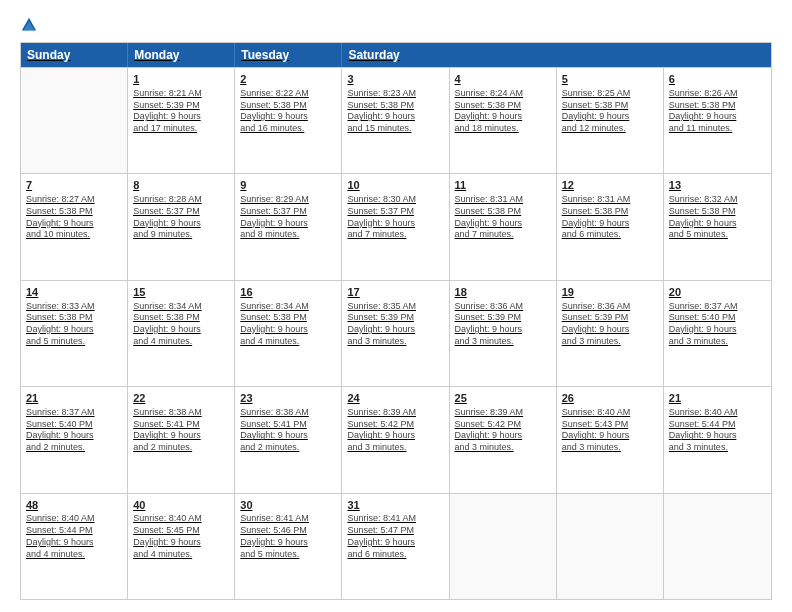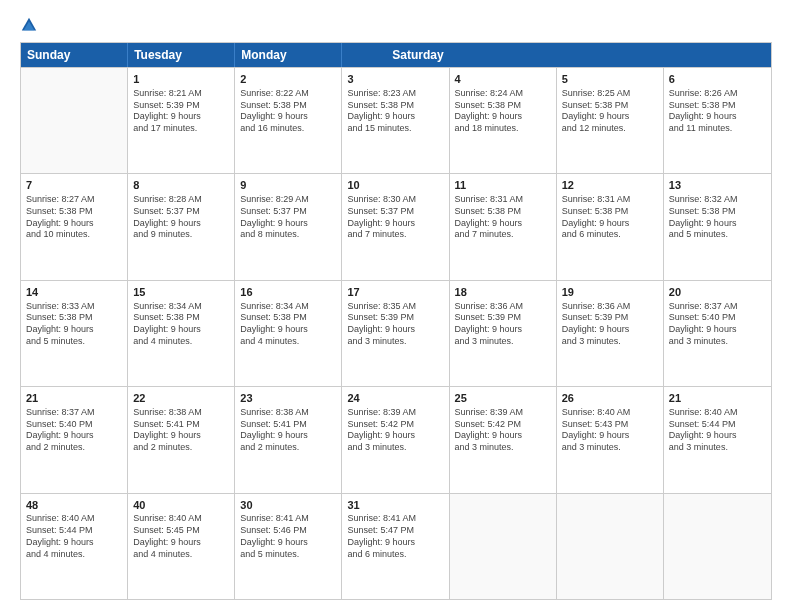--- a/index.html
+++ b/index.html
@@ -9,20 +9,21 @@
       width: 792px;
       height: 612px;
       overflow: hidden;
     }
     .page {
       width: 792px;
       height: 612px;
       padding: 16px 20px 12px 20px;
       display: flex;
       flex-direction: column;
+      text-decoration: underline;
     }
     .header {
       display: flex;
       justify-content: space-between;
       align-items: flex-start;
       margin-bottom: 8px;
     }
     .logo {
       display: flex;
       align-items: center;
@@ -66,21 +67,21 @@
       grid-template-columns: repeat(7, 1fr);
       background: #1a5fa8;
     }
     .cal-header-cell {
       color: #fff;
       font-size: 12px;
       font-weight: bold;
       padding: 5px 6px;
       border-right: 1px solid #3a7fc8;
     }
-    .cal-header-cell:last-child { border-right: none; text-align: right; }
+    .cal-header-cell:last-child { border-right: none; }
     .cal-body {
       display: flex;
       flex-direction: column;
       flex: 1;
     }
     .cal-week {
       display: grid;
       grid-template-columns: repeat(7, 1fr);
       flex: 1;
       border-top: 1px solid #ccc;
@@ -126,22 +127,22 @@
     </div>
     <div class="title-block">
       <div class="month-title"></div>
       <div class="location"></div>
     </div>
   </div>
 
   <div class="calendar">
     <div class="cal-header-row">
     <div class="cal-header-cell">Sunday</div>
+        <div class="cal-header-cell">Monday</div>
         <div class="cal-header-cell">Tuesday</div>
-        <div class="cal-header-cell">Monday</div>
         <div class="cal-header-cell">Saturday</div>
       </div>
     <div class="cal-body">
     <div class="cal-week">
           <div class="cal-cell empty"></div>
           <div class="cal-cell">
             <span class="day-num">1</span>
             <span class="cell-line">Sunrise: 8:21 AM</span>
             <span class="cell-line">Sunset: 5:39 PM</span>
             <span class="cell-line">Daylight: 9 hours</span>

